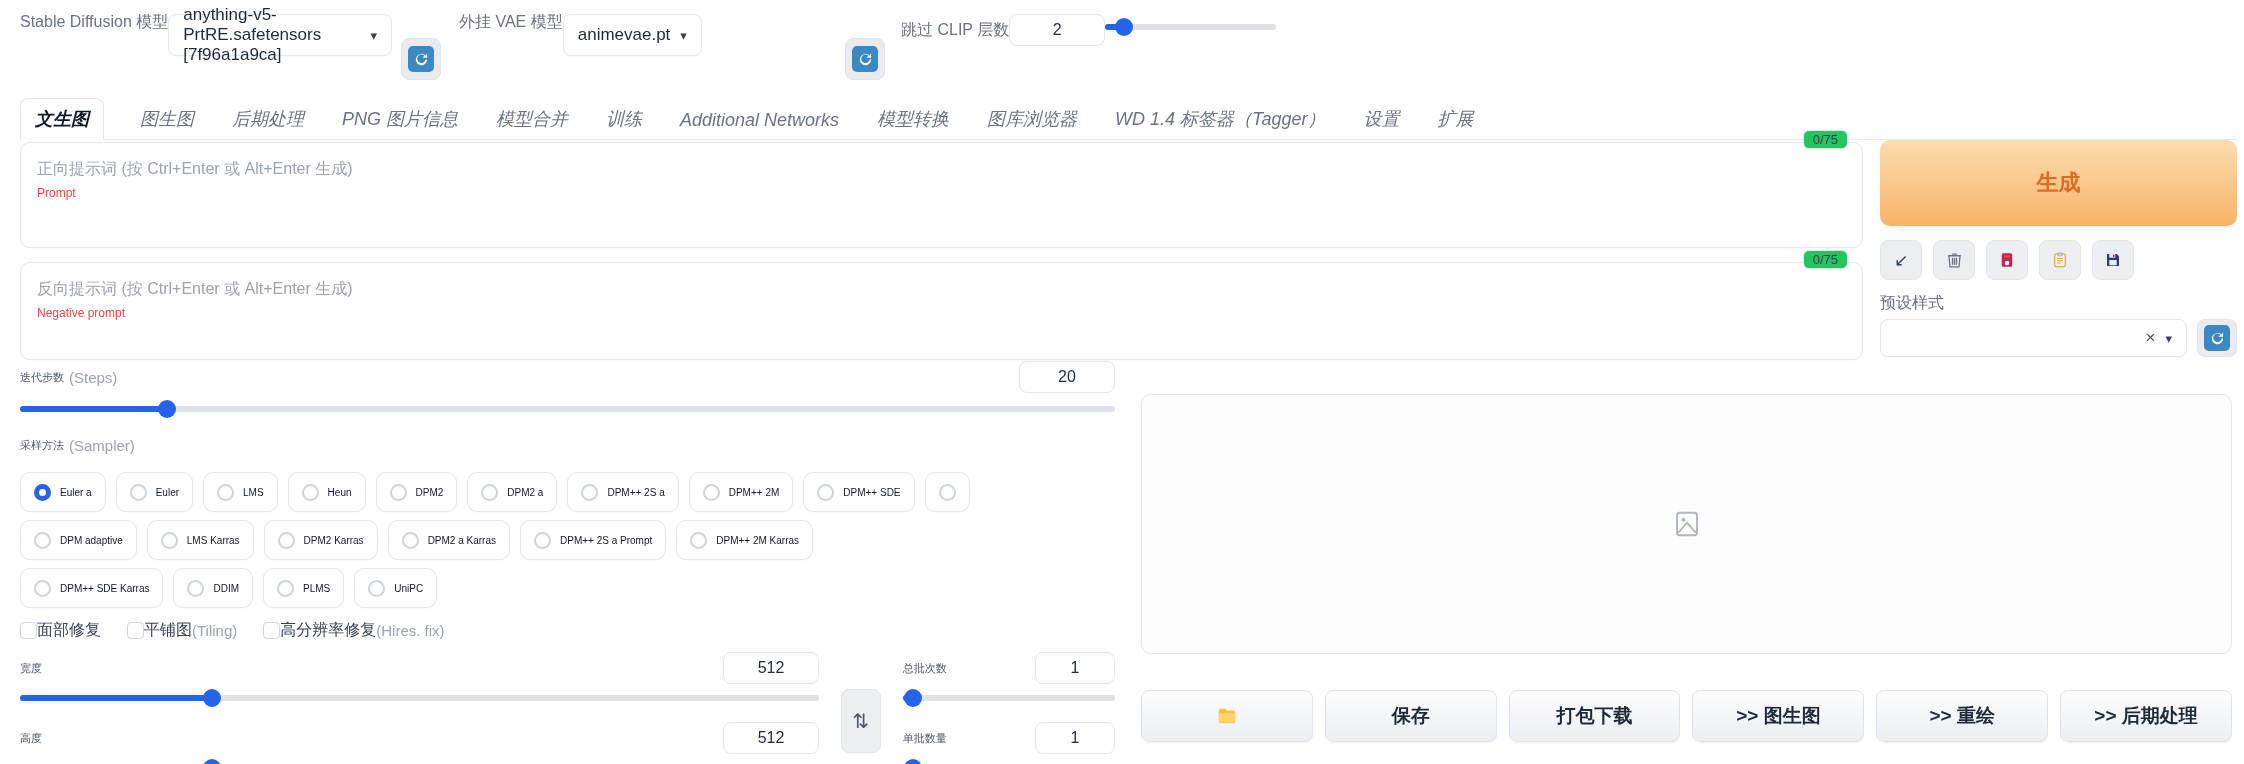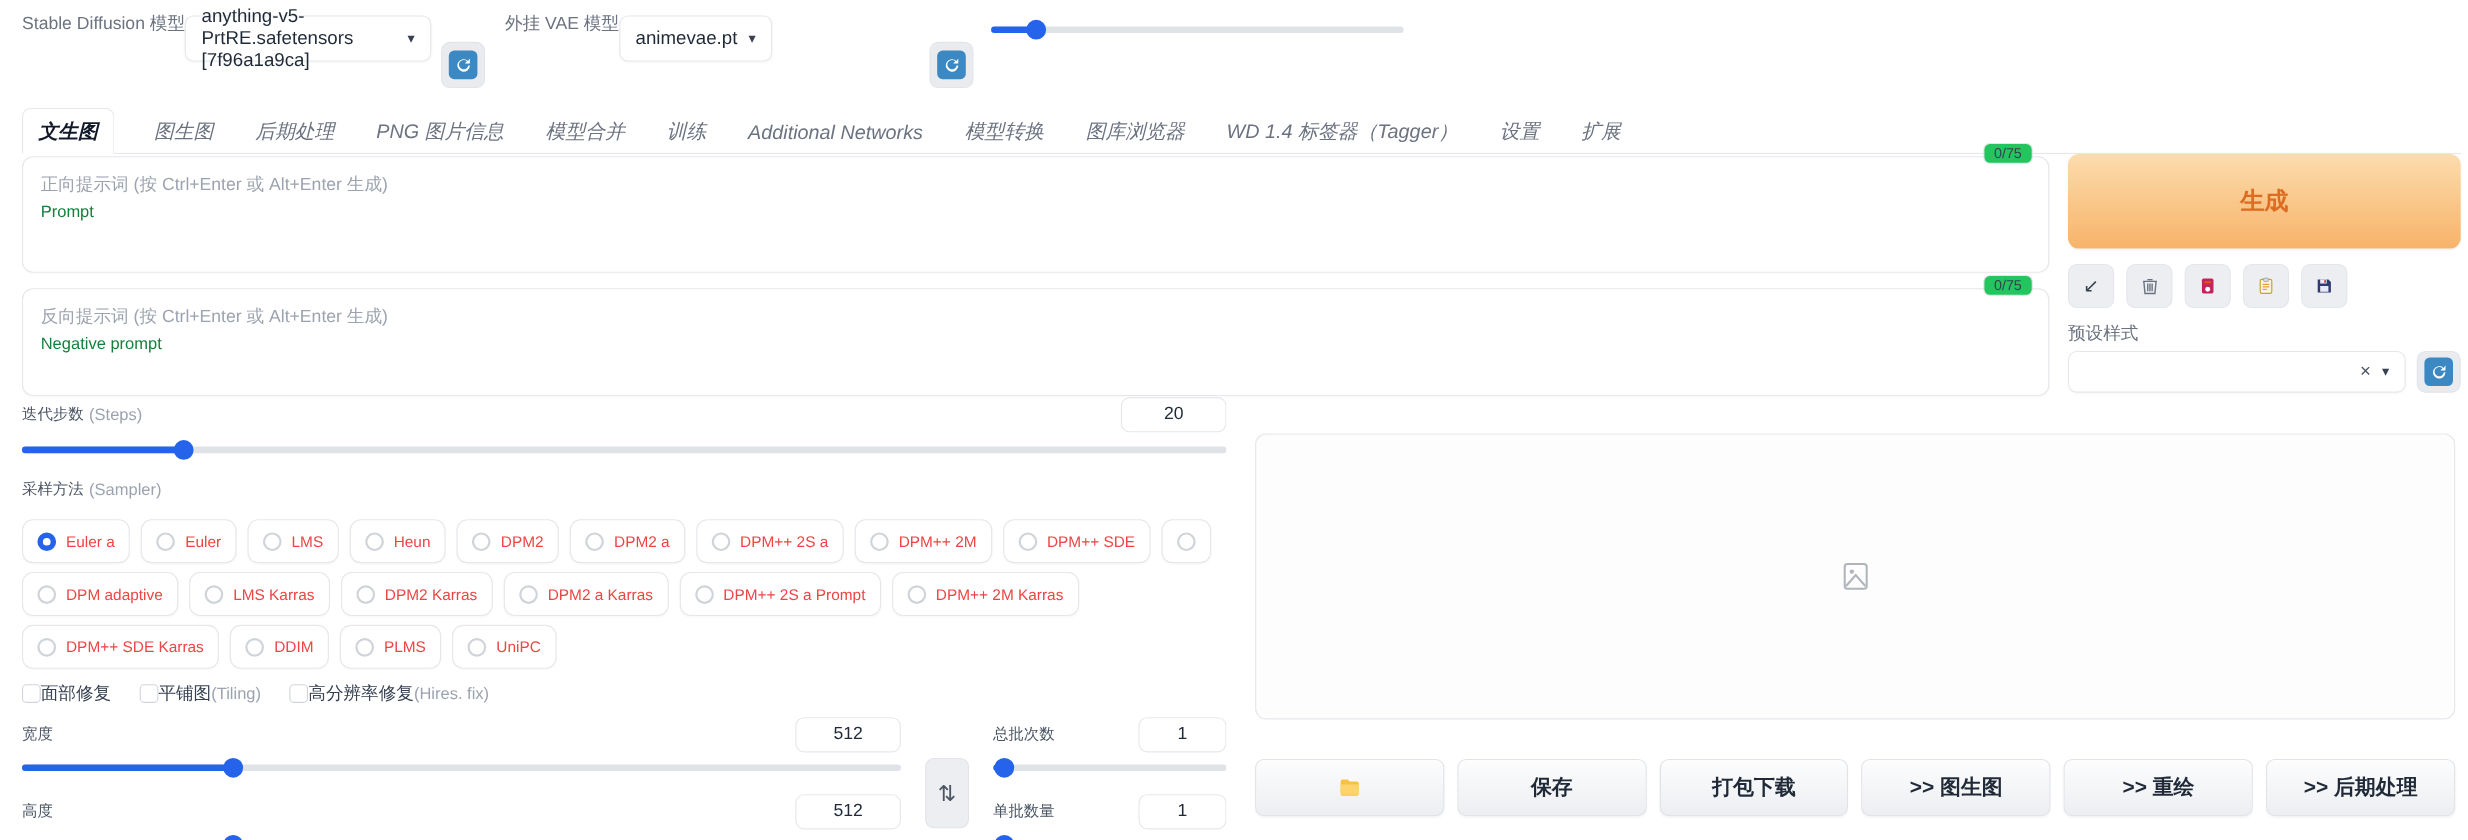--- a/index.html
+++ b/index.html
@@ -53,21 +53,21 @@
     border-radius: 8px 8px 0 0; padding: 8px 14px; margin-bottom: -1px;
   }
 
   
   .prompt-col { position: absolute; left: 20px; top: 142px; width: 1843px; }
   .ta {
     position: relative; background: #fff; border: 1px solid #e5e7eb; border-radius: 10px;
     padding: 14px 16px; box-shadow: 0 1px 2px rgba(0,0,0,.02); cursor: text;
   }
   .ta .ph1 { color: #9ca3af; font-size: 16px; line-height: 24px; }
-  .ta .ph2 { color: #15803d; font-size: 15px; line-height: 24px; }
+  .ta .ph2 { color: #ef4444; font-size: 12px; line-height: 24px; }
   .counter {
     position: absolute; top: -13px; right: 14px; background: #22c55e; border: 1px solid #e5e7eb;
     border-radius: 6px; padding: 1px 9px; font-size: 13px; color: #374151; margin-left: 36px;
   }
   #prompt-box { height: 106px; }
   #negative-box { height: 98px; margin-top: 14px; }
 
   
   .gen-col { position: absolute; left: 1880px; top: 140px; width: 357px; }
   .generate-btn {
@@ -83,29 +83,29 @@
   }
   .styles-label { margin-top: 13px; font-size: 16px; color: #6b7280; }
   .styles-row { display: flex; gap: 10px; margin-top: 5px; align-items: center; }
   .styles-select { flex: 1; height: 38px; margin-top: 0; }
   .clear-x { color: #4b5563; font-size: 17px; margin-left: 8px; }
   .styles-refresh { width: 40px; height: 38px; margin-top: 0; }
 
   
   .params-col { position: absolute; left: 20px; top: 360px; width: 1095px; height: 404px; overflow: hidden; }
   .labelrow { display: flex; align-items: center; height: 34px; }
-  .plabel-zh { font-size: 14px; color: #4b5563; }
+  .plabel-zh { font-size: 11px; color: #4b5563; }
   .plabel-en { font-size: 15px; color: #9ca3af; margin-left: 5px; }
   .labelrow .spacer { flex: 1; }
   .samplers { margin-top: 10px; }
   .chip-row { display: flex; gap: 10px; margin-bottom: 8px; flex-wrap: nowrap; }
   .chip {
     display: inline-flex; align-items: center; gap: 9px; height: 40px; padding: 0 13px;
     background: #fff; border: 1px solid #e5e7eb; border-radius: 10px; white-space: nowrap;
-    font-size: 14px; color: #ef4444; cursor: pointer; box-shadow: 0 1px 1px rgba(0,0,0,.02);
+    font-size: 10px; color: #0f172a; cursor: pointer; box-shadow: 0 1px 1px rgba(0,0,0,.02);
   }
   .radio { width: 17px; height: 17px; border-radius: 50%; border: 2px solid #cfd4da; background: #fff; }
   .chip.selected .radio { border: 5px solid #2563eb; }
   .cb-row { display: flex; gap: 26px; margin-top: 12px; align-items: center; }
   .cb { display: inline-flex; align-items: center; gap: 0; cursor: pointer; }
   .cb .box { width: 17px; height: 17px; border: 1.5px solid #d1d5db; border-radius: 4px; background: #fff; }
   .cb .zh { font-size: 16px; color: #374151; }
   .cb .en { font-size: 15px; color: #9ca3af; }
 
   .dims { display: flex; margin-top: 10px; }
@@ -161,20 +161,24 @@
       </div>
     </div>
     <div class="refresh-btn" style="margin-left:9px">
       <span class="refresh-chip">
         <svg viewBox="0 0 24 24" width="17" height="17">
             <path d="M17.65 6.35A8 8 0 1 0 20 12h-2.1a6 6 0 1 1-1.66-5.24L13.5 9.5H20V3l-2.35 3.35z" fill="#ffffff"></path>
           </svg>
       </span>
     </div>
     <div class="fgroup" style="width:375px;margin-left:16px">
+      <div class="cliprow1">
+        <div class="flabel">跳过 CLIP 层数</div>
+        <div class="num">2</div>
+      </div>
       <div class="slider" style="margin-top:8px">
         <div class="track"></div>
           <div class="fill" style="width:11%"></div>
         <div class="thumb" style="left:11%"></div>
       </div>
     </div>
   </div>
 
   <div class="tabs">
 

